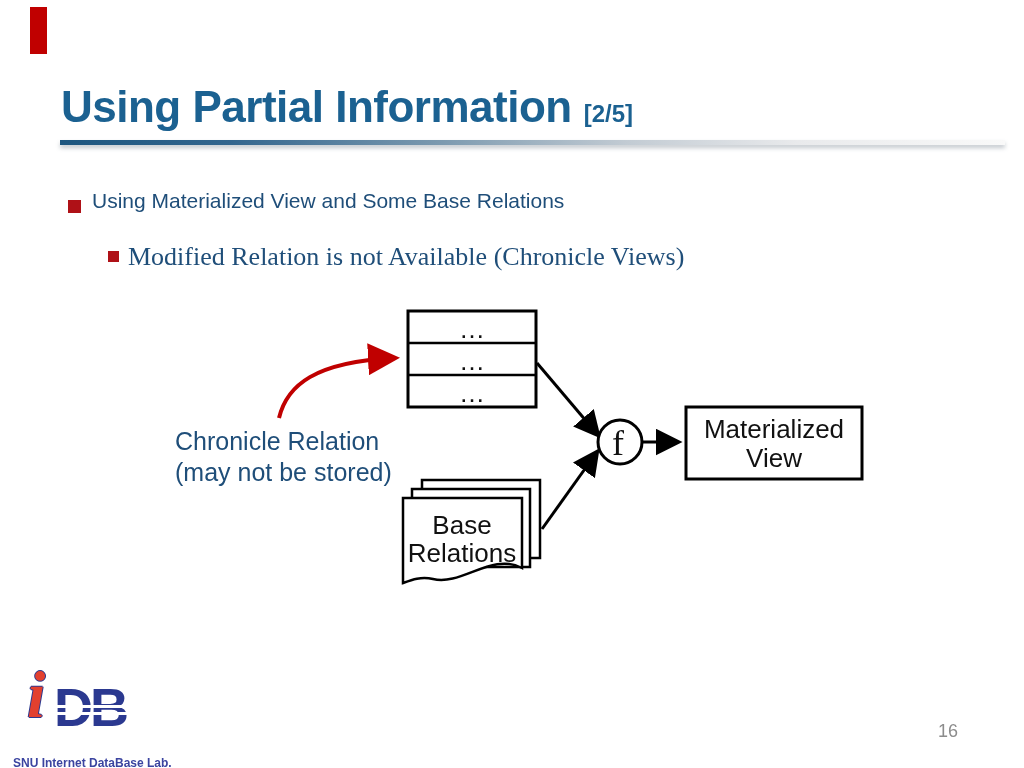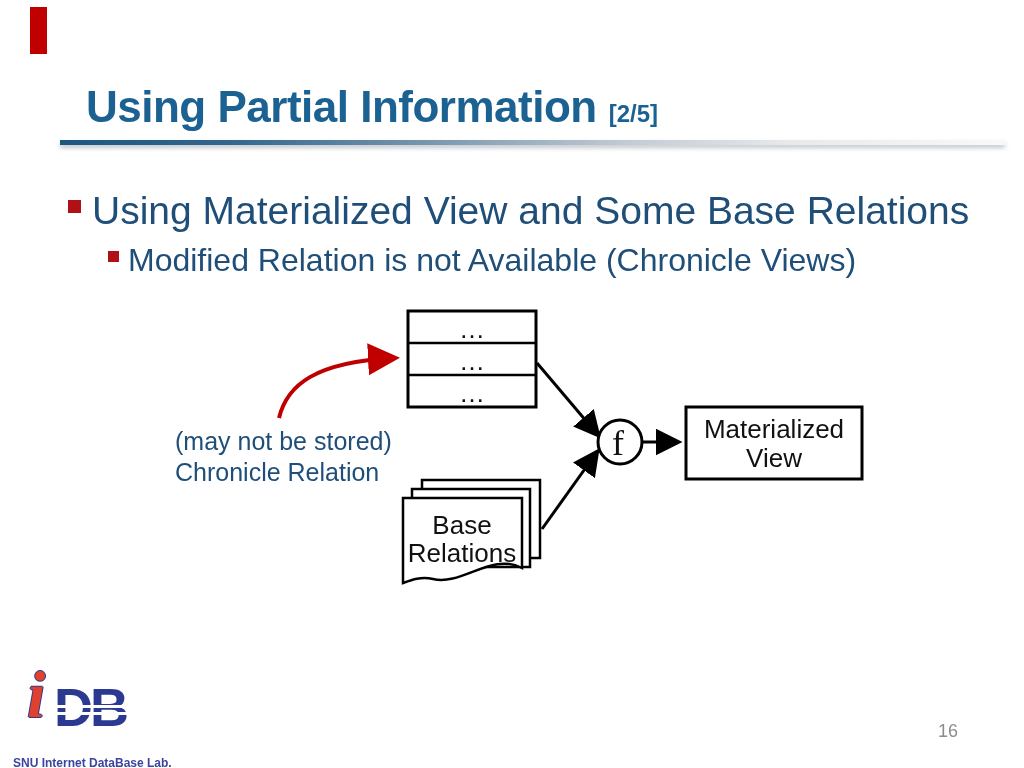--- a/index.html
+++ b/index.html
@@ -15,21 +15,21 @@
   
   .accent-bar {
     position: absolute; left: 30px; top: 7px;
     width: 17px; height: 47px;
     background: #c00000;
   }
 
   
   .title-wrap {
     position: absolute; left: 61px; top: 82px;
-    display: flex; align-items: baseline; white-space: nowrap; margin-left: 25px;
+    display: flex; align-items: baseline; white-space: nowrap;
   }
   .title-main {
     font-size: 44px; font-weight: bold; color: #1b6191;
     letter-spacing: -0.5px;
   }
   .title-suffix {
     font-size: 24px; font-weight: bold; color: #1b6191;
     margin-left: 12px;
   }
   .title-rule {
@@ -43,22 +43,22 @@
   
   .bullet-row { position: absolute; display: flex; align-items: flex-start; }
   .bullet-1 { left: 68px; top: 189px; }
   .bullet-2 { left: 108px; top: 242px; }
   .bullet-sq {
     flex: 0 0 auto; background: #af1117;
   }
   .bullet-1 .bullet-sq { width: 13px; height: 13px; margin: 11px 11px 0 0; }
   .bullet-2 .bullet-sq { width: 11px; height: 11px; margin: 9px 9px 0 0; }
   .bullet-text { color: #1f4e79; white-space: nowrap; }
-  .bullet-1 .bullet-text { font-size: 39px; }
-  .bullet-2 .bullet-text { font-size: 32px; }
+  .bullet-1 .bullet-text { font-size: 21px; }
+  .bullet-2 .bullet-text { font-size: 26px; font-family: Liberation Serif, serif; }
 
   
   .diagram-svg { position: absolute; inset: 0; width: 1024px; height: 768px; }
 
   .chronicle-label {
     position: absolute; left: 175px; top: 426px;
     font-size: 25px; line-height: 31px; color: #1f4e79;
     white-space: nowrap;
   }
 
@@ -155,22 +155,22 @@
     <line x1="643" y1="442" x2="678" y2="442" stroke="#000000" stroke-width="3" marker-end="url(#ah-black)"></line>
 
     <g>
       <rect x="686" y="407" width="176" height="72" fill="#ffffff" stroke="#000000" stroke-width="3"></rect>
       <text x="774" y="438" font-size="26" fill="#111111" text-anchor="middle">Materialized</text>
       <text x="774" y="467" font-size="26" fill="#111111" text-anchor="middle">View</text>
     </g>
   </svg>
 
   <div class="chronicle-label">
+    <div>Chronicle Relation</div>
     <div>(may not be stored)</div>
-    <div>Chronicle Relation</div>
   </div>
 
   <div class="logo">
     <span class="logo-db">DB</span>
     <span class="logo-stripe stripe-1"></span>
     <span class="logo-stripe stripe-2"></span>
     <span class="logo-i">i</span>
     <div class="logo-caption">SNU Internet DataBase Lab.</div>
   </div>
 

